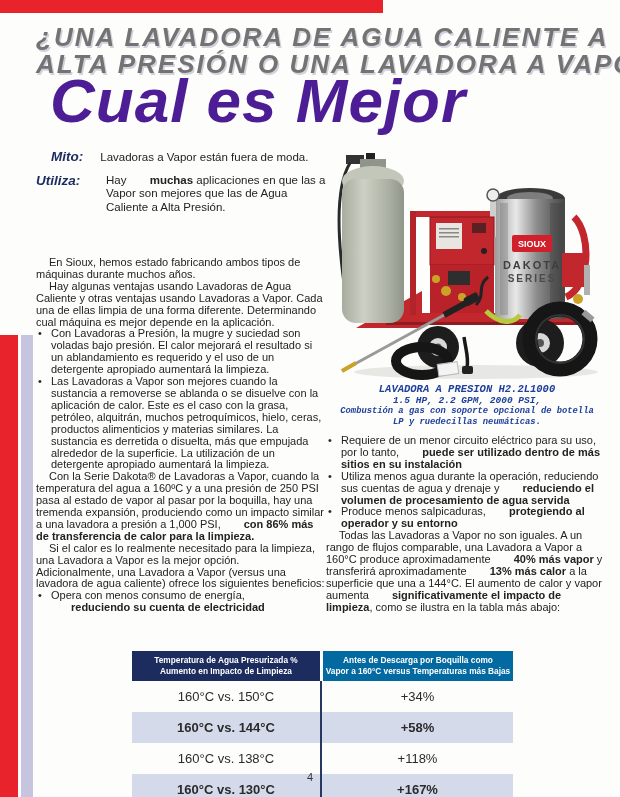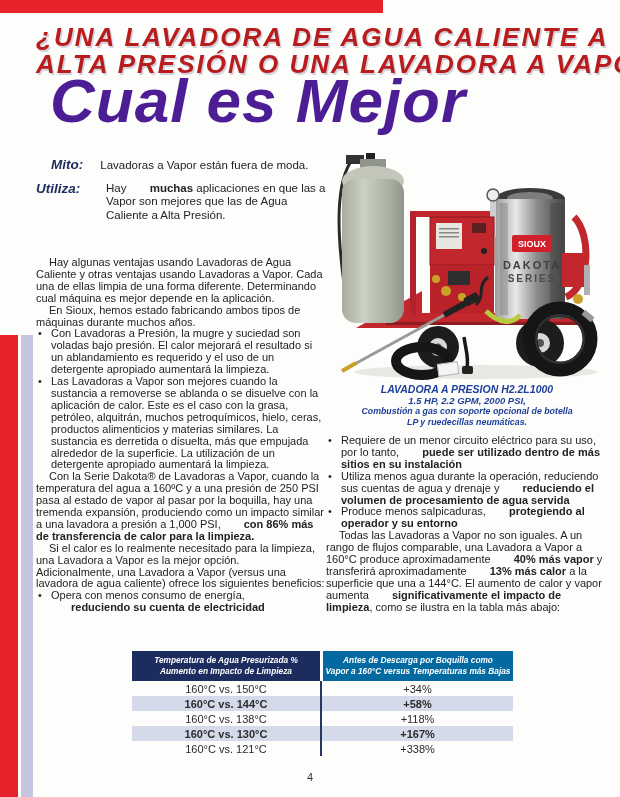--- a/index.html
+++ b/index.html
@@ -8,65 +8,65 @@
     font-family:"Liberation Sans", sans-serif;overflow:hidden;color:#232323;
   }
   
   .top-bar{position:absolute;left:0;top:0;width:383px;height:13px;background:#e8232b;}
   .bar-red{position:absolute;left:0;top:335px;width:18px;height:462px;background:#e8232b;}
   .bar-lav{position:absolute;left:21px;top:335px;width:12px;height:462px;background:#c7c4df;}
   
   .kicker{
     position:absolute;left:36px;top:24px;width:584px;
     font-size:26px;line-height:27px;font-weight:bold;font-style:italic;
-    color:#b91c1c;letter-spacing:2px;
+    color:#737373;letter-spacing:2px;
     text-shadow:1.5px 1.5px 0 rgba(130,130,160,0.35);
     white-space:nowrap;
   }
   .title{
     position:absolute;left:50px;top:70px;
     font-size:62px;line-height:62px;font-weight:bold;font-style:italic;
     color:#4c1d95;letter-spacing:1px;white-space:nowrap;
   }
   
-  .myth{position:absolute;left:36px;top:150px;width:292px;font-size:11.5px;line-height:13.5px;margin-top:8px;}
+  .myth{position:absolute;left:36px;top:150px;width:292px;font-size:11.5px;line-height:13.5px;}
   .myth-label{font-weight:bold;font-style:italic;color:#1c2c5e;font-size:13.5px;}
   .mito-p{margin:0;text-indent:15px;}
   .mito-p .myth-label{margin-right:17px;}
   .real-row{display:flex;margin-top:9px;}
   .real-row .myth-label{width:70px;flex:0 0 70px;}
   .real-row .real-text{flex:1;}
   
   .col-left{position:absolute;left:36px;top:257px;width:290px;font-size:11px;line-height:11.9px;}
   .col-left p,.col-right p{margin:0;}
   .ind{text-indent:13px;}
   .bul{display:flex;}
   .bul .d{flex:0 0 13px;padding-left:2px;}
   .bul .t{flex:1;}
   .col-right{position:absolute;left:326px;top:145px;width:282px;font-size:11px;line-height:11.9px;}
   .photo-wrap{width:282px;height:236px;}
   .caption{
     text-align:center;color:#1e3f9c;font-weight:bold;font-style:italic;
-    margin-top:3px;line-height:11px;
+    margin-top:3px;line-height:11px;font-family:Liberation Mono, monospace;
   }
   .cap1{font-size:10.5px;}
   .cap2{font-size:9.5px;}
   .cap3,.cap4{font-size:8.8px;}
   .r-body{margin-top:7px;}
   
   .cmp-table{position:absolute;left:132px;top:651px;width:381px;}
   .thead{display:flex;height:30px;}
   .thead .h1{flex:0 0 188px;background:#1c2c5e;}
   .thead .gap{flex:0 0 3px;background:#fdfdfc;}
   .thead .h2{flex:1;background:#0369a1;}
   .hcell{
-    color:#ffffff;font-size:8.3px;line-height:10.5px;font-weight:bold;font-style:italic;
+    color:#ffffff;font-size:8.3px;line-height:10.5px;font-weight:bold;
     text-align:center;padding-top:4px;
   }
-  .trow{display:flex;height:15px;font-size:11px;color:#2b2b2b;text-align:right;}
+  .trow{display:flex;height:31px;font-size:13px;color:#2b2b2b;text-align:right;}
   .trow.shade{background:#d4dae9;font-weight:bold;}
   .trow .c1{flex:0 0 188px;display:flex;align-items:center;justify-content:center;}
   .trow .c2{flex:1;display:flex;align-items:center;justify-content:center;border-left:2px solid #27375f;}
   .pagenum{position:absolute;left:0;right:0;top:771px;text-align:center;font-size:11px;color:#333;}
   strong{font-weight:bold;padding-left:20px;}
 </style>
 </head>
 <body>
 
 <div class="page">
@@ -83,22 +83,22 @@
 
   <div class="myth">
     <p class="mito-p"><span class="myth-label">Mito:</span><span>Lavadoras a Vapor están fuera de moda.</span></p>
     <div class="real-row">
       <span class="myth-label">Utiliza:</span>
       <span class="real-text"><span>Hay </span><strong>muchas</strong><span> aplicaciones en que las a Vapor son mejores que las de Agua Caliente a Alta Presión.</span></span>
     </div>
   </div>
 
   <div class="col-left">
+    <p class="ind">En Sioux, hemos estado fabricando ambos tipos de máquinas durante muchos años.</p>
     <p class="ind">Hay algunas ventajas usando Lavadoras de Agua Caliente y otras ventajas usando Lavadoras a Vapor. Cada una de ellas limpia de una forma diferente. Determinando cual máquina es mejor depende en la aplicación.</p>
-    <p class="ind">En Sioux, hemos estado fabricando ambos tipos de máquinas durante muchos años.</p>
     <div class="bul">
       <span class="d">•</span>
       <span class="t">Con Lavadoras a Presión, la mugre y suciedad son voladas bajo presión. El calor mejorará el resultado si un ablandamiento es requerido y el uso de un detergente apropiado aumentará la limpieza.</span>
     </div>
     <div class="bul">
       <span class="d">•</span>
       <span class="t">Las Lavadoras a Vapor son mejores cuando la sustancia a removerse se ablanda o se disuelve con la aplicación de calor. Este es el caso con la grasa, petróleo, alquitrán, muchos petroquímicos, hielo, ceras, productos alimenticios y materias similares. La sustancia es derretida o disuelta, más que empujada alrededor de la superficie. La utilización de un detergente apropiado aumentará la limpieza.</span>
     </div>
     <p class="ind"><span>Con la Serie Dakota® de Lavadoras a Vapor, cuando la temperatura del agua a 160ºC y a una presión de 250 PSI pasa al estado de vapor al pasar por la boquilla, hay una tremenda expansión, produciendo como un impacto similar a una lavadora a presión a 1,000 PSI, </span><strong>con 86% más de transferencia de calor para la limpieza.</strong></p>
     <p class="ind">Si el calor es lo realmente necesitado para la limpieza, una Lavadora a Vapor es la mejor opción.</p>

